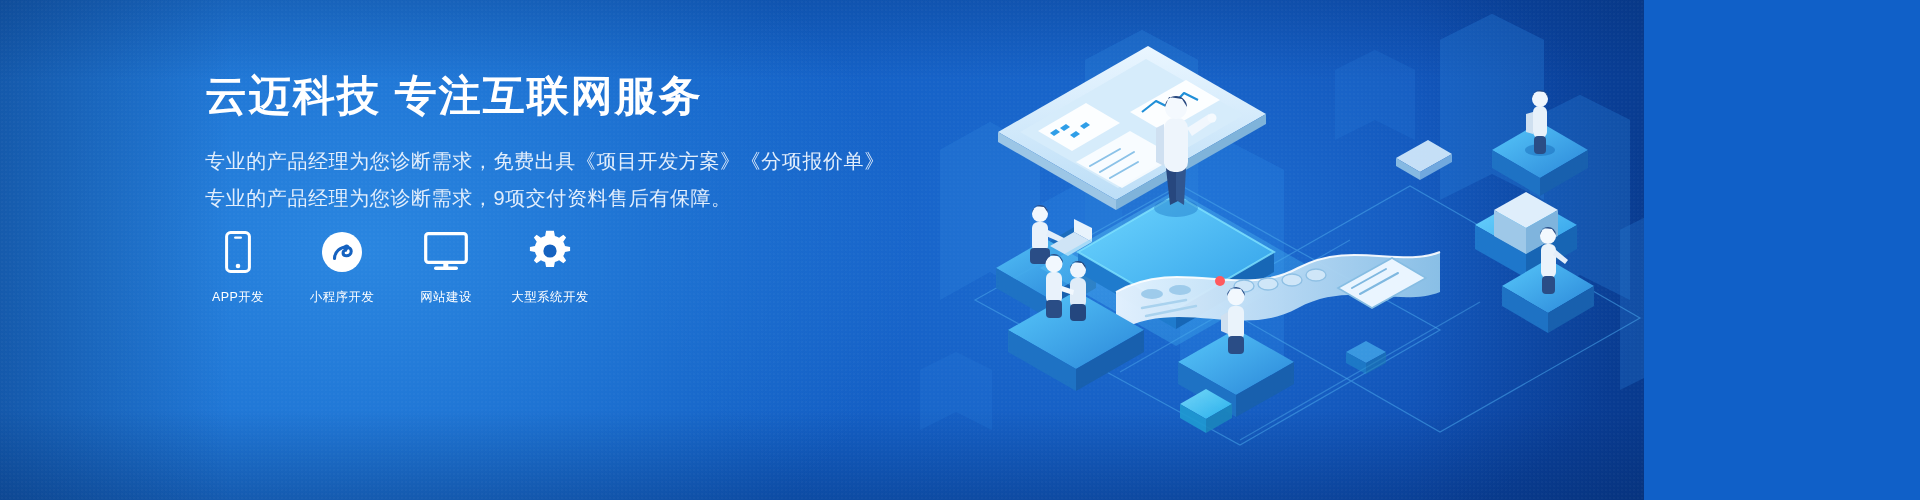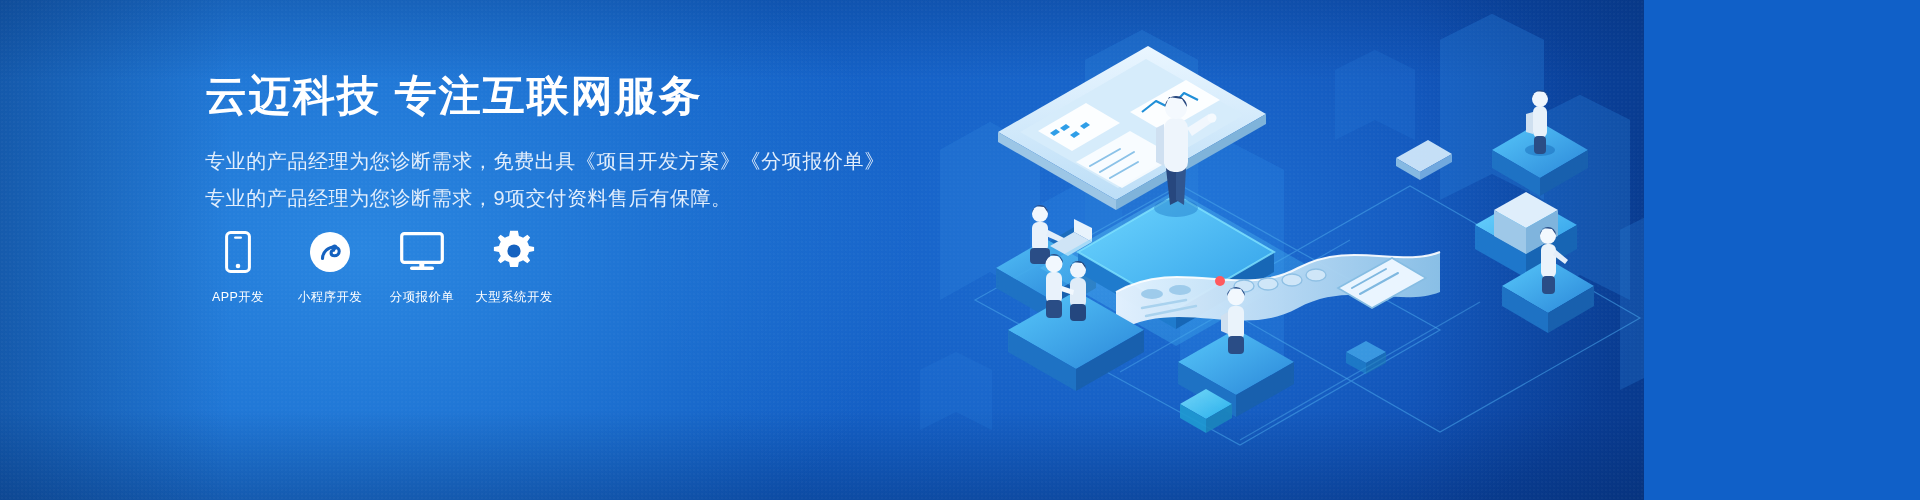--- a/index.html
+++ b/index.html
@@ -44,21 +44,21 @@
   }
   .sub{
     margin-top:24px;
     font-size:20px;line-height:1.75;color:#e2eefc;letter-spacing:.6px;
     white-space:nowrap;font-weight:400;
   }
 
   
   .services{
     position:absolute;left:202px;top:228px;z-index:6;
-    display:flex;align-items:flex-start;gap:20px;
+    display:flex;align-items:flex-start;gap:32px;
   }
   .service{
     width:72px;display:flex;flex-direction:column;align-items:center;
   }
   .service .glyph{
     height:48px;display:flex;align-items:center;justify-content:center;
   }
   .service .glyph svg{ display:block; }
   .service .lbl{
     margin-top:13px;font-size:12.5px;color:#ffffff;white-space:nowrap;letter-spacing:.4px;
@@ -385,21 +385,21 @@
 
 
     <div class="service">
       <span class="glyph">
         <svg width="44" height="40" viewBox="0 0 44 40" xmlns="http://www.w3.org/2000/svg">
           <rect x="1.7" y="1.7" width="40.6" height="28.6" rx="2.6" fill="none" stroke="#ffffff" stroke-width="3.2"></rect>
           <rect x="19.3" y="30" width="5" height="5" fill="#ffffff"></rect>
           <rect x="10" y="34.6" width="24" height="3.4" rx="1.7" fill="#ffffff"></rect>
         </svg>
       </span>
-      <span class="lbl">分项报价单</span>
+      <span class="lbl">网站建设</span>
     </div>
 
     <div class="service">
       <span class="glyph">
         <svg width="44" height="44" viewBox="0 0 44 44" xmlns="http://www.w3.org/2000/svg">
           <path fill="#ffffff" d="M22 0.8 l3.9 0 l1.0 5.1 a16.4 16.4 0 0 1 4.2 1.75 l4.3 -2.9
                 l2.75 2.75 l-2.9 4.3 a16.4 16.4 0 0 1 1.75 4.2 l5.1 1.0 l0 3.9 l-5.1 1.0
                 a16.4 16.4 0 0 1 -1.75 4.2 l2.9 4.3 l-2.75 2.75 l-4.3 -2.9
                 a16.4 16.4 0 0 1 -4.2 1.75 l-1.0 5.1 l-3.9 0 l-3.9 0 l-1.0 -5.1
                 a16.4 16.4 0 0 1 -4.2 -1.75 l-4.3 2.9 l-2.75 -2.75 l2.9 -4.3

